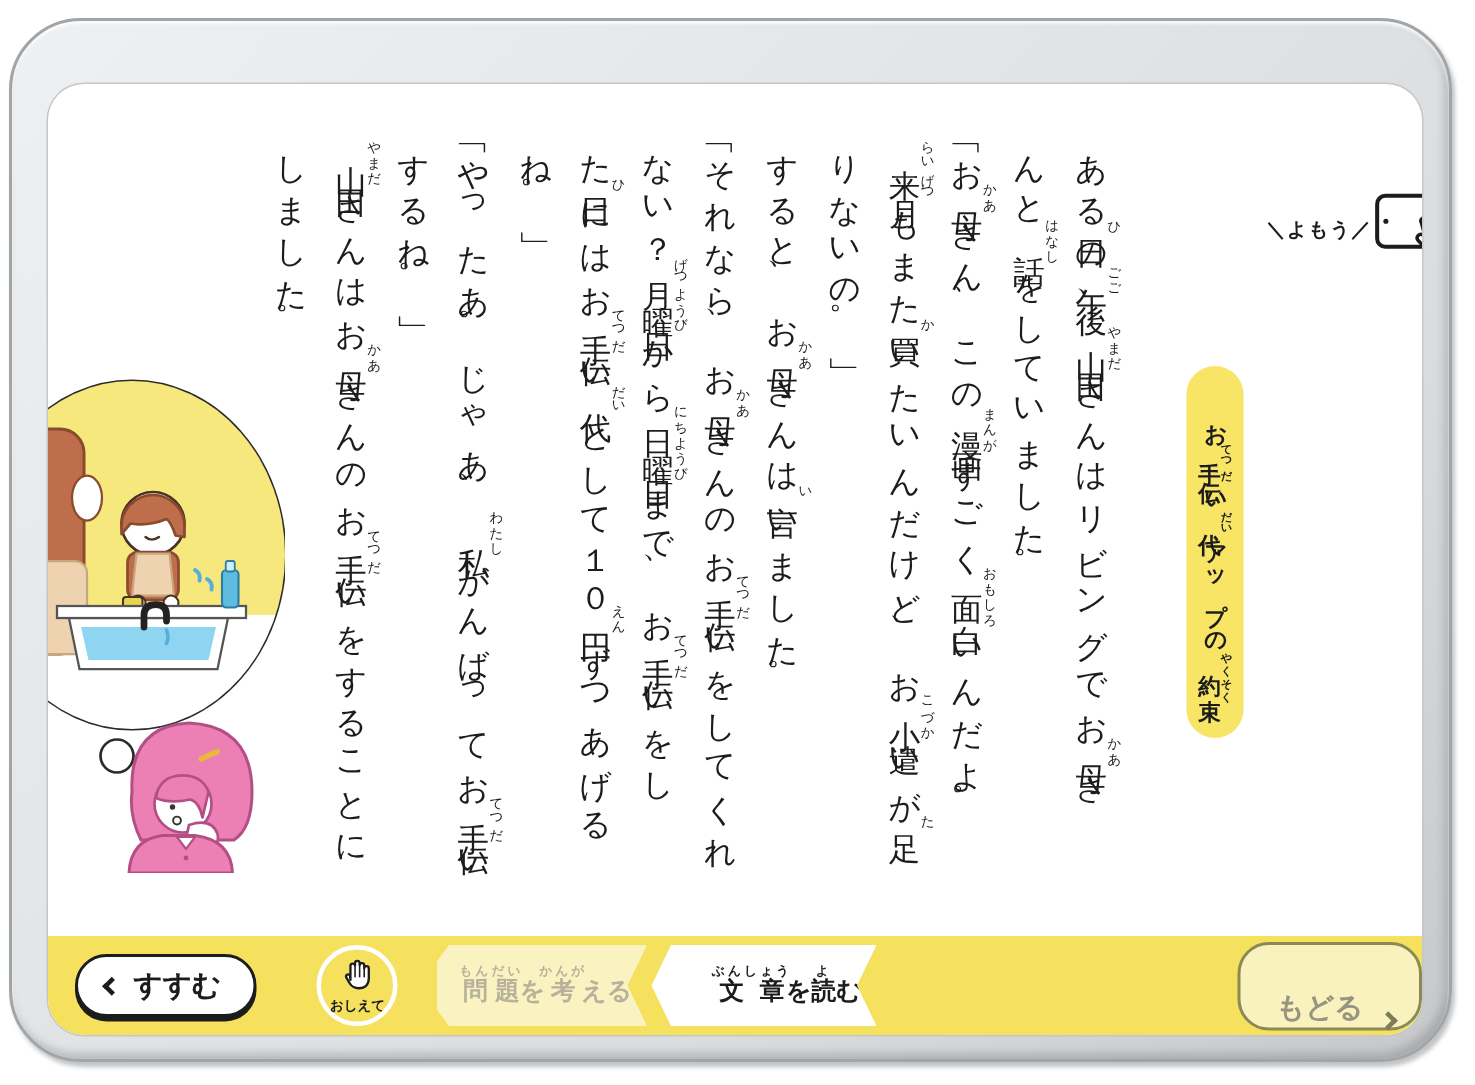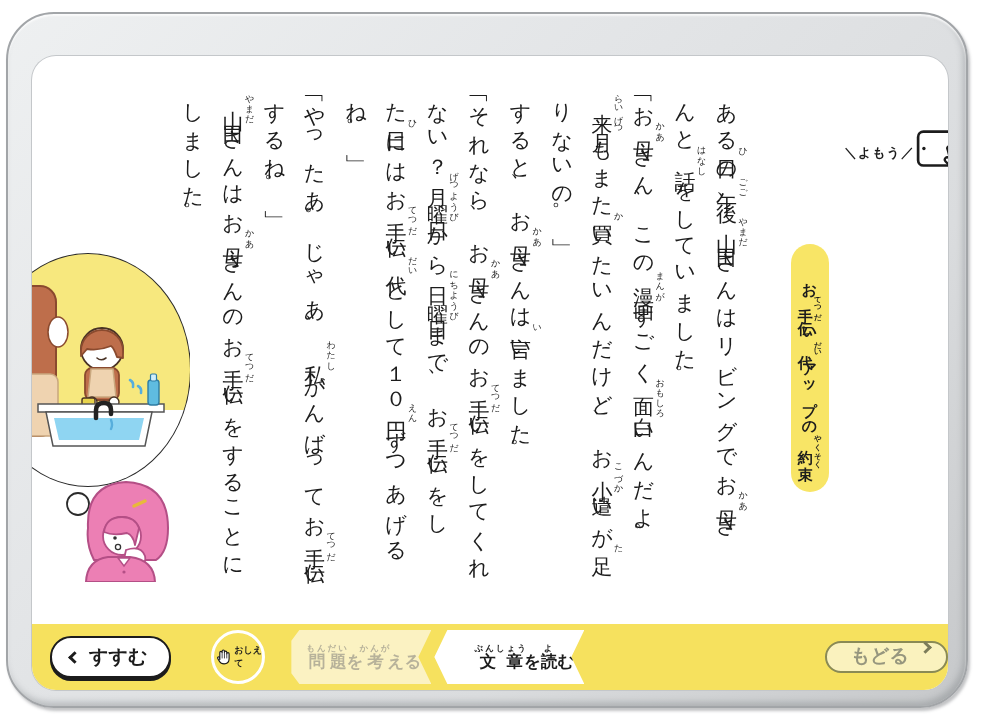--- a/index.html
+++ b/index.html
@@ -49,37 +49,37 @@
   .footer{position:absolute;left:0;right:0;bottom:0;height:66px;background:var(--bar);
     display:flex;align-items:center;padding:0 0 0 18px}
   .btn-susumu{display:flex;align-items:center;gap:10px;height:42px;padding:0 22px 0 18px;
     border-radius:21px;background:#fff;border:2.5px solid var(--ink);box-shadow:0 3px 0 var(--ink);
     font-family:inherit;font-size:19px;font-weight:800;color:var(--ink);cursor:pointer}
   .chev{display:inline-block;width:9px;height:9px;border-left:3px solid currentColor;
     border-bottom:3px solid currentColor}
   .chev-left{transform:rotate(45deg)}
   .chev-right{transform:rotate(-135deg)}
   .circle-btn{width:54px;height:54px;border-radius:50%;background:var(--bar);border:3px solid #fff;
-    display:flex;flex-direction:row;align-items:center;justify-content:center;gap:1px;cursor:pointer}
+    display:flex;flex-direction:column;align-items:center;justify-content:center;gap:1px;cursor:pointer}
   .circle-btn .circle-label{font-size:9px;font-weight:700;color:var(--ink);letter-spacing:0}
   .oshiete{margin-left:40px}
   .yameru{margin-left:24px}
   .steps{margin-left:26px;display:flex;gap:3px;height:54px;align-items:stretch}
   .step{display:flex;align-items:center;justify-content:flex-end;text-align:center;
     background:var(--step-bg);color:var(--step-text);padding:0 10px 0 20px;cursor:pointer}
   .step:nth-child(1){width:140px;padding-left:14px;
     clip-path:polygon(8px 0,100% 0,calc(100% - 13px) 50%,100% 100%,8px 100%,0 80%,0 20%)}
   .step:nth-child(2){width:150px;
     clip-path:polygon(13px 0,100% 0,calc(100% - 13px) 50%,100% 100%,13px 100%,0 50%)}
   .step:nth-child(3){width:132px;
     clip-path:polygon(13px 0,calc(100% - 8px) 0,100% 20%,100% 80%,calc(100% - 8px) 100%,13px 100%,0 50%)}
   .step.active{background:var(--step-active-bg);color:var(--ink)}
   .step-label{font-size:16.5px;font-weight:700;line-height:1.1;white-space:nowrap}
   .step-label rt{font-size:8.5px;font-weight:700;letter-spacing:2px}
-  .btn-modoru{margin-left:auto;display:flex;align-items:flex-start;gap:12px;height:32px;
+  .btn-modoru{margin-left:auto;display:flex;align-items:flex-end;gap:12px;height:59px;
     padding:0 16px 0 24px;border-radius:21px;background:var(--modoru-bg);
     border:2.5px solid var(--modoru-border);font-family:inherit;font-size:19px;font-weight:800;
     color:var(--modoru-text);cursor:pointer}
   .btn-modoru .chev{color:#7C7C5A}
 </style>
 </head>
 <body>
 
 <div class="page">
   <div class="tablet">

